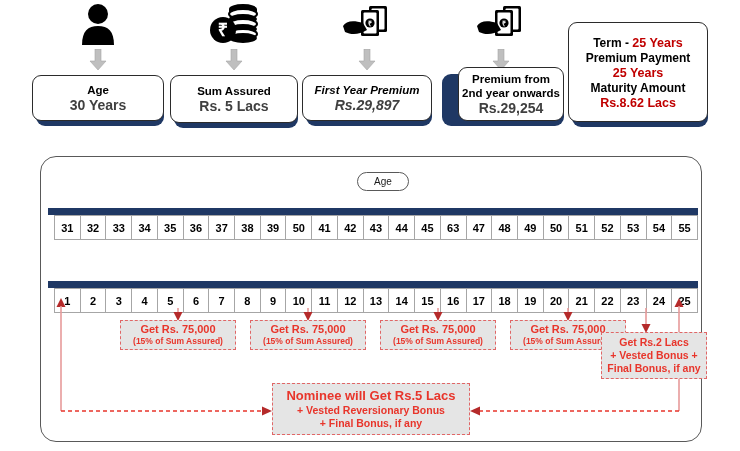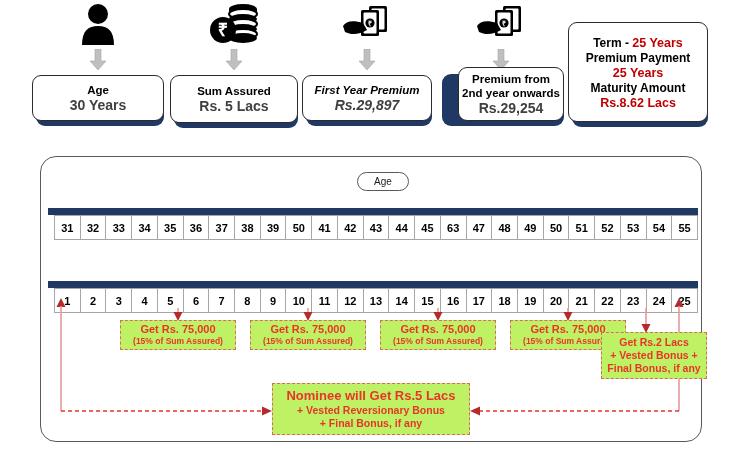--- a/index.html
+++ b/index.html
@@ -80,21 +80,21 @@
     background: #ffffff;
     display: flex; align-items: center; justify-content: center;
     font-size: 11px; font-weight: bold; color: #000000;
   }
   .cell:first-child { margin-left: 6px; }
 
   
   .callout {
     position: absolute;
     border: 1.4px dashed #e06666;
-    background: #bef264;
+    background: #e5e5e5;
     display: flex; flex-direction: column;
     align-items: center; justify-content: center;
     padding: 12px 4px;
   }
   .co-main {
     color: #e8352b; font-weight: bold; font-size: 11px;
     line-height: 13px; white-space: nowrap;
   }
   .co-sub {
     color: #e8352b; font-weight: bold; font-size: 8.5px;

